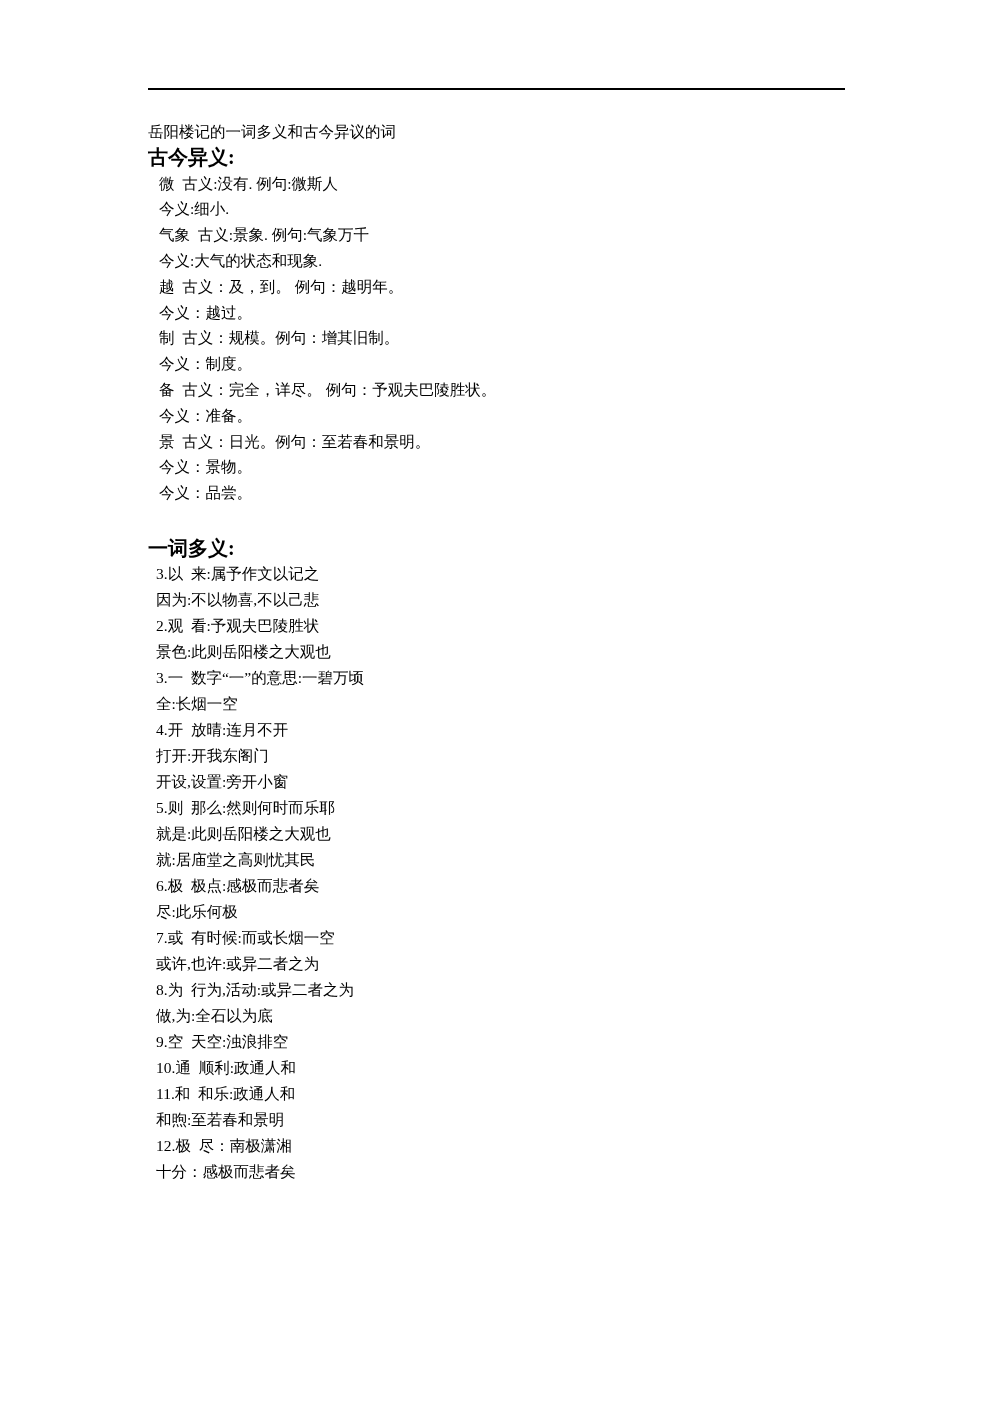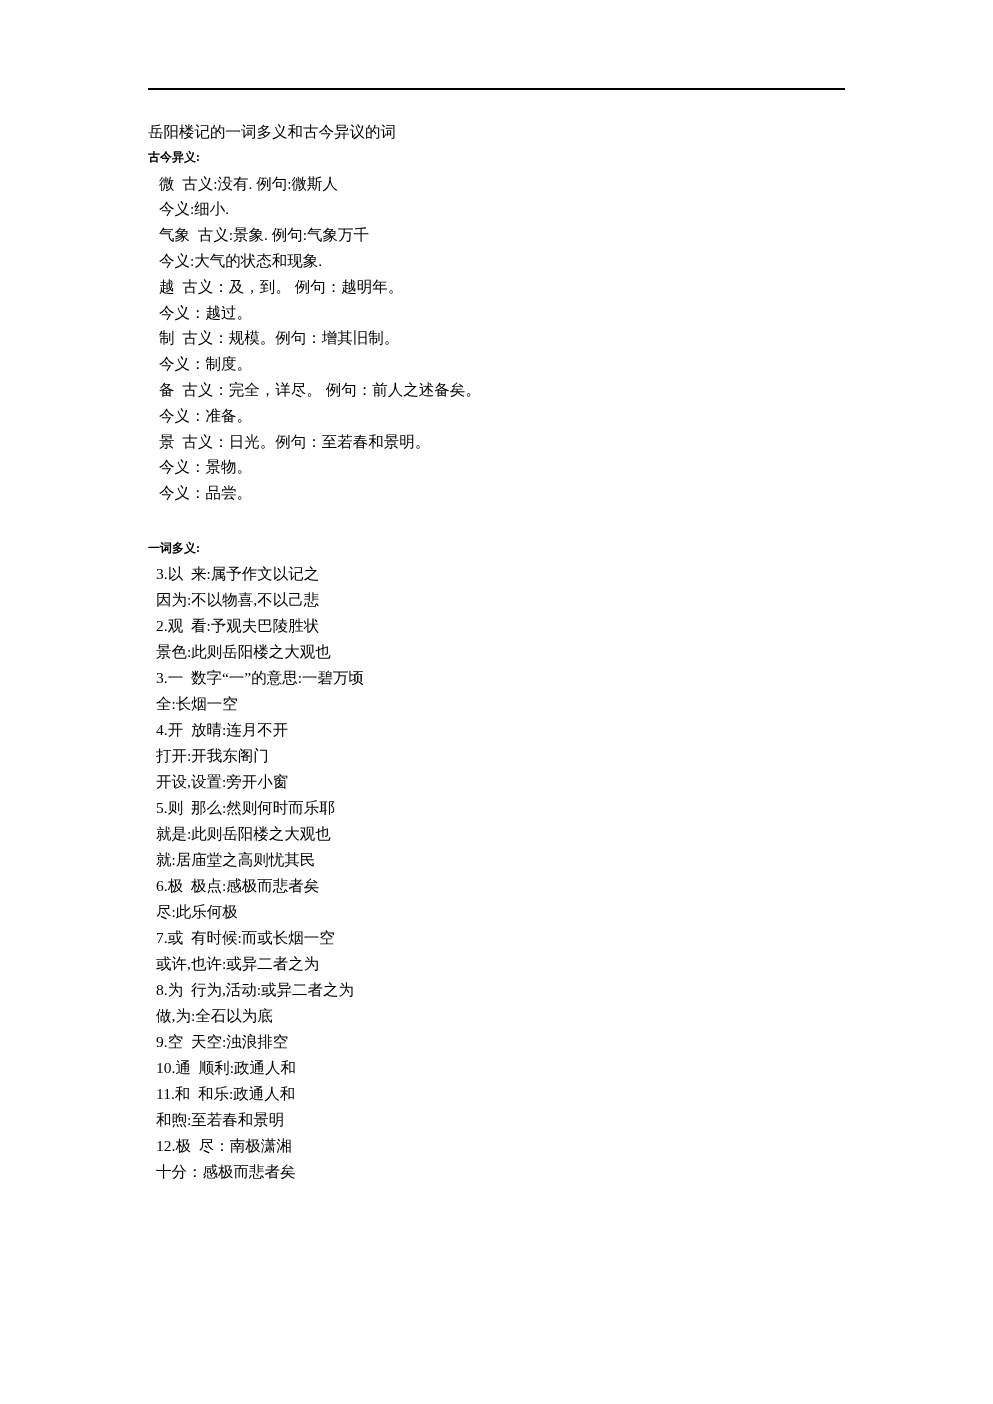--- a/index.html
+++ b/index.html
@@ -32,21 +32,21 @@
     width: 740px;
   }
   .line {
     font-size: 15.5px;
     line-height: 25.8px;
     height: 25.8px;
     white-space: pre;
   }
   .heading {
     font-weight: bold;
-    font-size: 12px;
+    font-size: 20px;
     font-family: Liberation Serif, serif;
   }
   .indent {
     padding-left: 11px;
   }
   section.s2 .line {
     line-height: 26px;
     height: 26px;
   }
   section.s2 .indent {
@@ -67,21 +67,21 @@
       <div class="line heading">古今异义:</div>
       <div>
           <div class="line indent">微  古义:没有. 例句:微斯人</div>
           <div class="line indent">今义:细小.</div>
           <div class="line indent">气象  古义:景象. 例句:气象万千</div>
           <div class="line indent">今义:大气的状态和现象.</div>
           <div class="line indent">越  古义：及，到。 例句：越明年。</div>
           <div class="line indent">今义：越过。</div>
           <div class="line indent">制  古义：规模。例句：增其旧制。</div>
           <div class="line indent">今义：制度。</div>
-          <div class="line indent">备  古义：完全，详尽。 例句：前人之述备矣。</div>
+          <div class="line indent">备  古义：完全，详尽。 例句：予观夫巴陵胜状。</div>
           <div class="line indent">今义：准备。</div>
           <div class="line indent">景  古义：日光。例句：至若春和景明。</div>
           <div class="line indent">今义：景物。</div>
           <div class="line indent">今义：品尝。</div>
         </div>
     </section>
     <div class="section-gap"></div>
     <section class="s2">
       <div class="line heading">一词多义:</div>
       <div>

